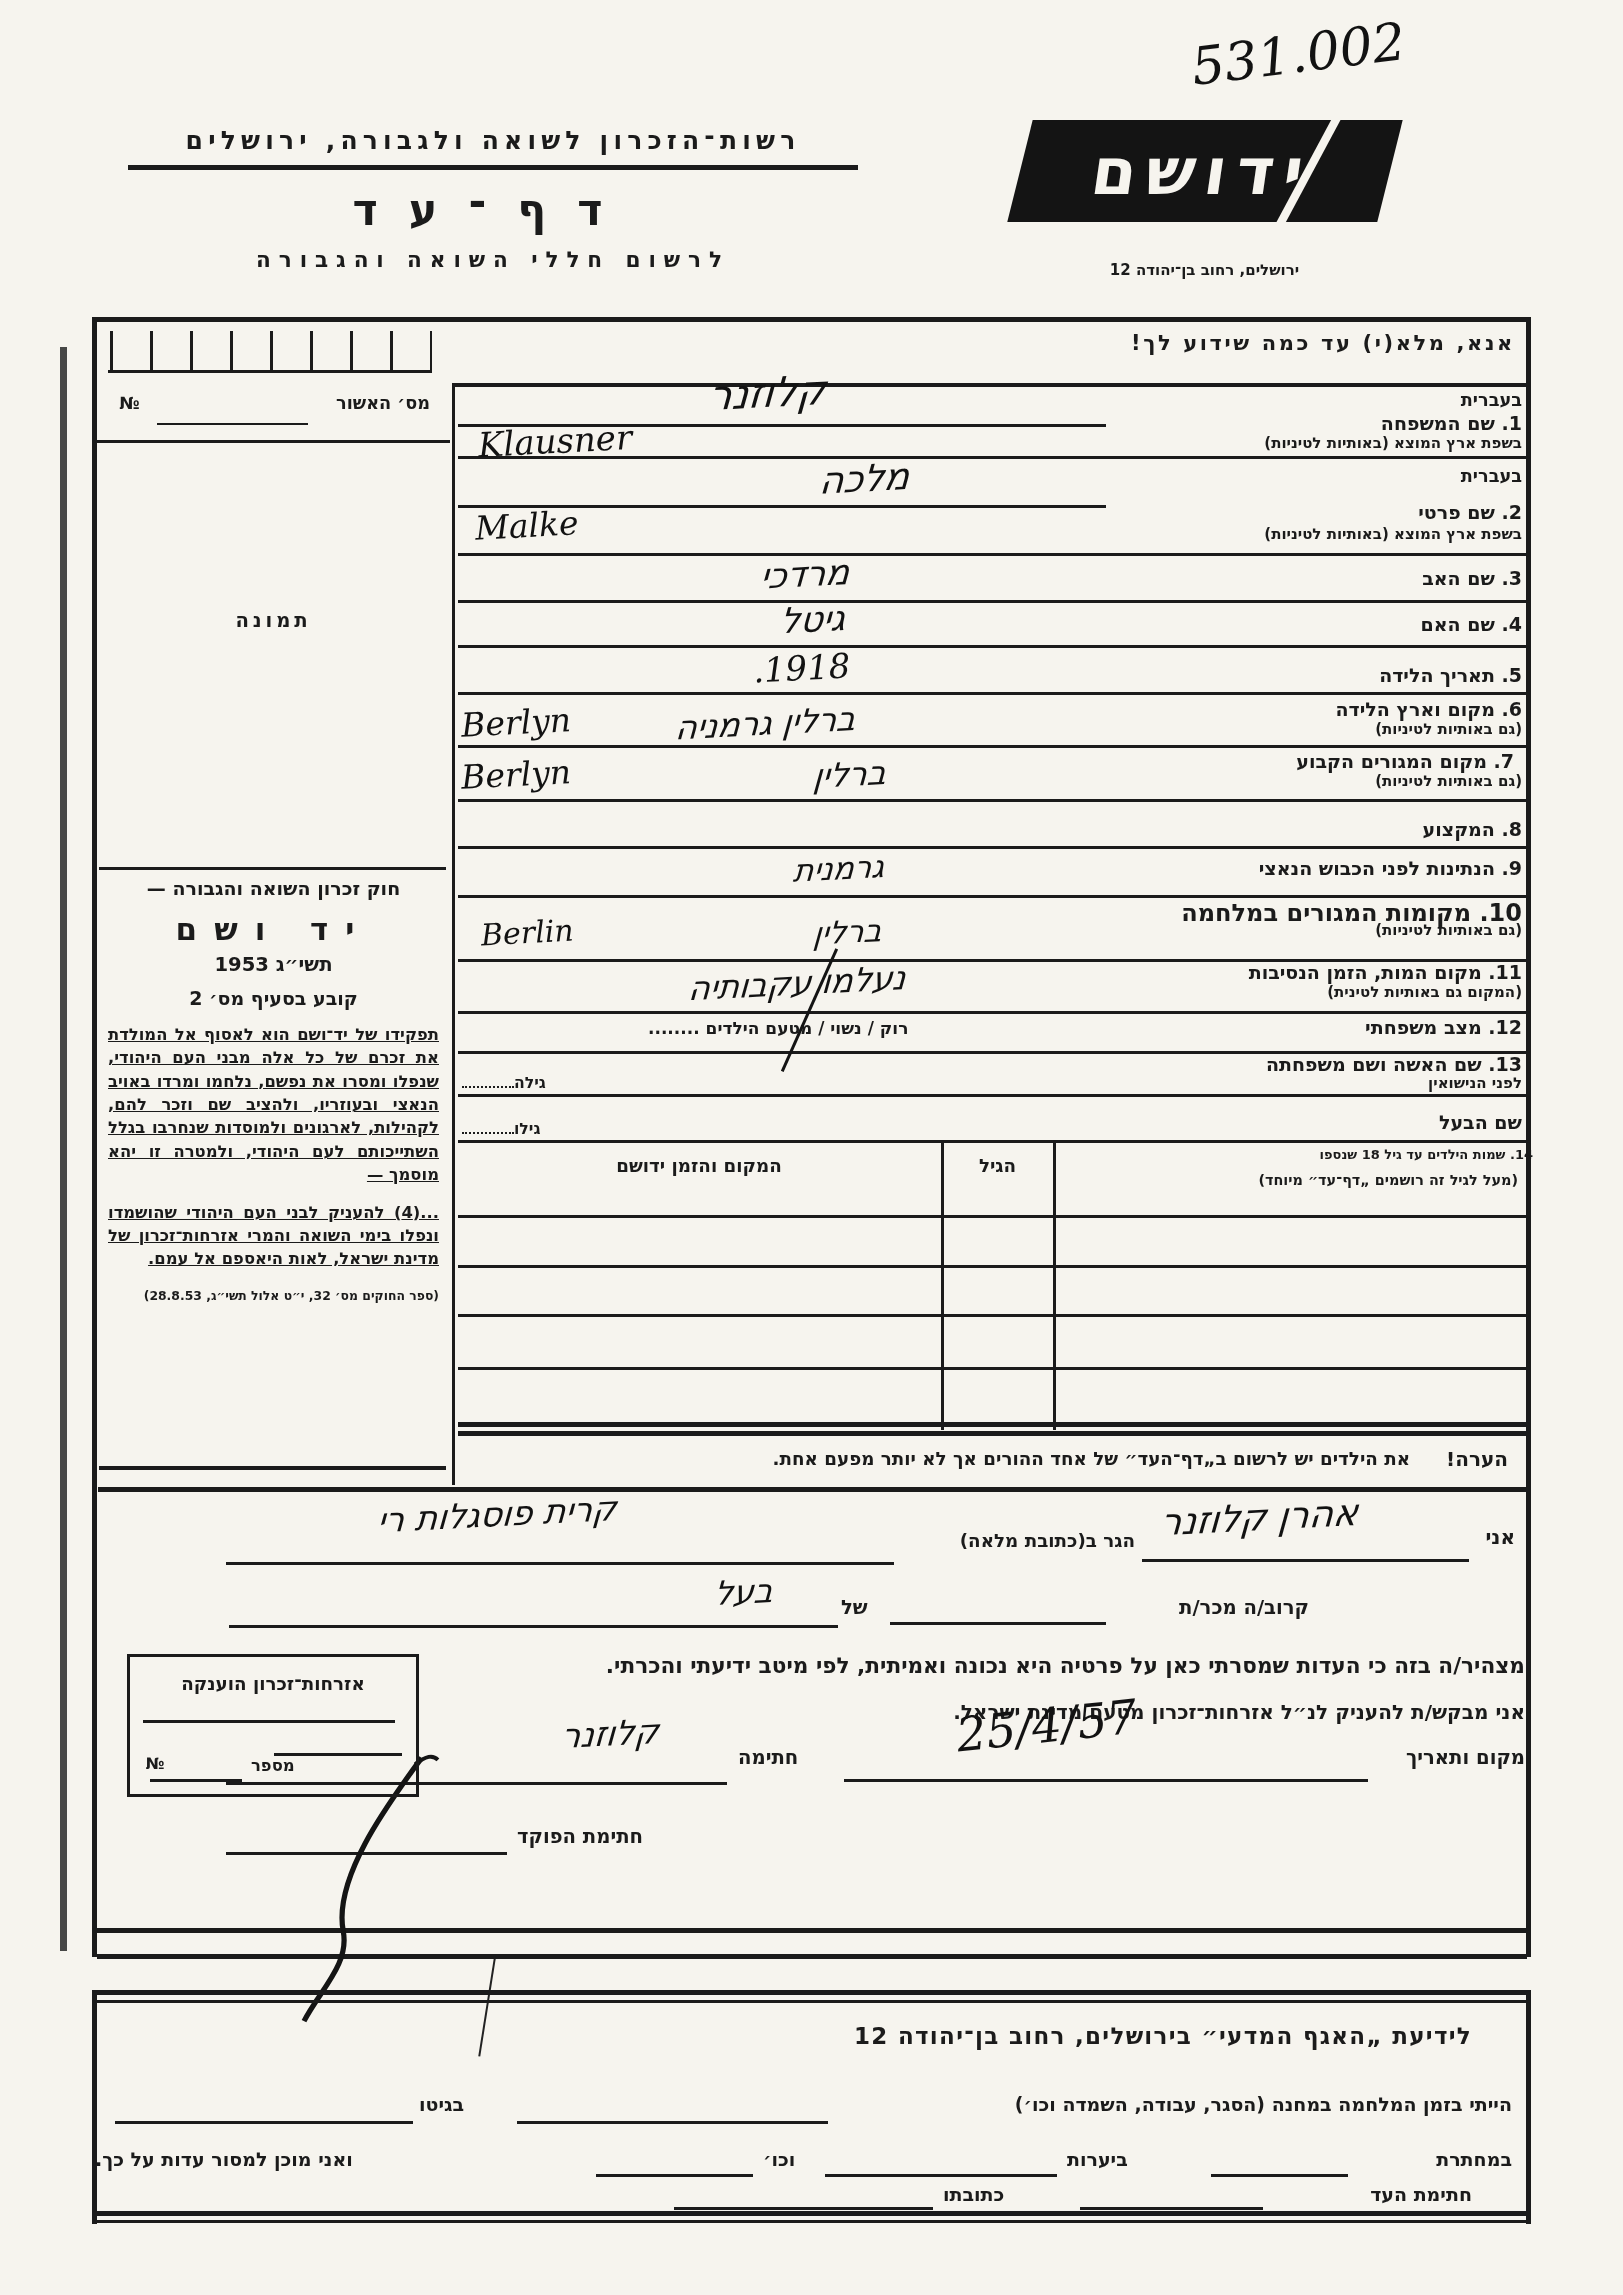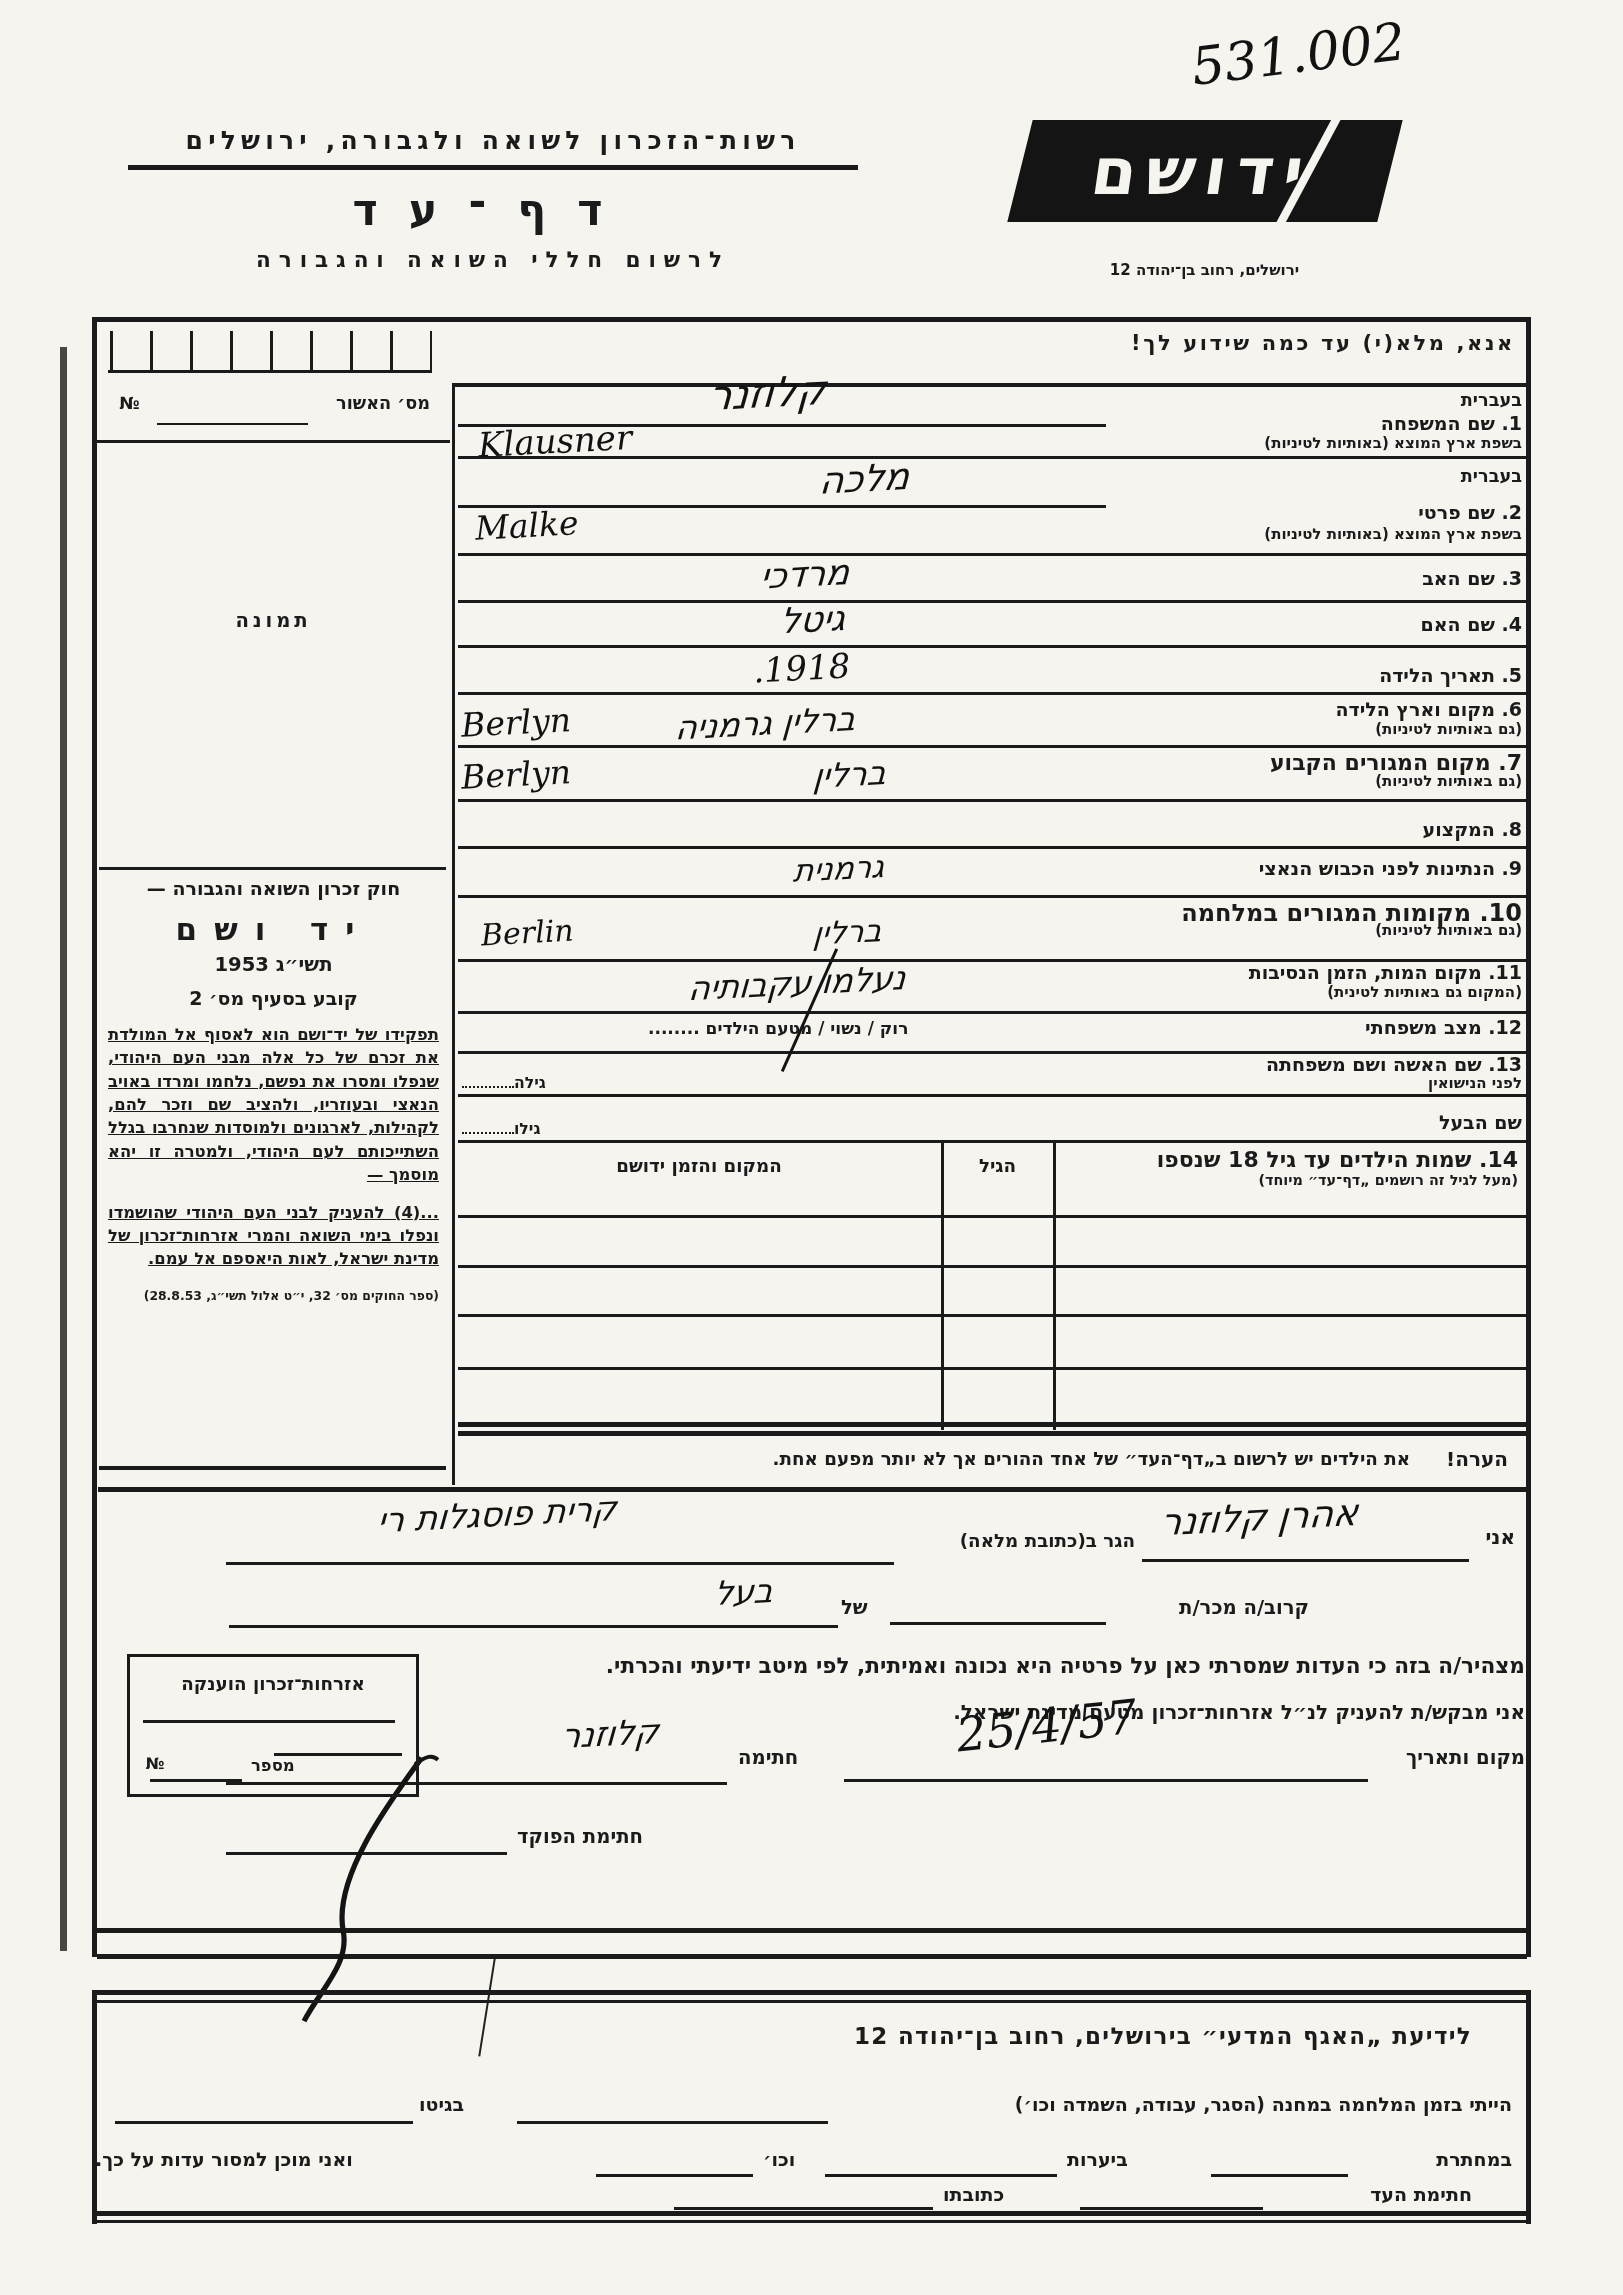--- a/index.html
+++ b/index.html
@@ -109,21 +109,21 @@
   <div class="lbl" style="right:101px;top:501px;font-size:19px;">2. שם פרטי</div>
   <div class="lbl" style="right:101px;top:526px;font-size:15px;">בשפת ארץ המוצא (באותיות לטיניות)</div>
 
   <div class="lbl" style="right:101px;top:567px;font-size:19px;">3. שם האב</div>
   <div class="lbl" style="right:101px;top:613px;font-size:19px;">4. שם האם</div>
   <div class="lbl" style="right:101px;top:664px;font-size:19px;">5. תאריך הלידה</div>
 
   <div class="lbl" style="right:101px;top:698px;font-size:19px;">6. מקום וארץ הלידה</div>
   <div class="lbl" style="right:101px;top:721px;font-size:15px;">(גם באותיות לטיניות)</div>
 
-  <div class="lbl" style="right:101px;top:750px;font-size:22px;">7. מקום המגורים הקבוע</div>
+  <div class="lbl" style="right:109px;top:750px;font-size:19px;">7. מקום המגורים הקבוע</div>
   <div class="lbl" style="right:101px;top:773px;font-size:15px;">(גם באותיות לטיניות)</div>
 
   <div class="lbl" style="right:101px;top:818px;font-size:19px;">8. המקצוע</div>
   <div class="lbl" style="right:101px;top:857px;font-size:19px;">9. הנתינות לפני הכבוש הנאצי</div>
 
   <div class="lbl" style="right:101px;top:899px;font-size:24px;">10. מקומות המגורים במלחמה</div>
   <div class="lbl" style="right:101px;top:922px;font-size:15px;">(גם באותיות לטיניות)</div>
 
   <div class="lbl" style="right:101px;top:961px;font-size:19px;">11. מקום המות, הזמן הנסיבות</div>
   <div class="lbl" style="right:101px;top:984px;font-size:15px;">(המקום גם באותיות לטינית)</div>
@@ -148,21 +148,21 @@
   <div class="hwl" style="left:753px;top:651px;font-size:34px;">1918.</div>
   <div class="hw" style="left:674px;top:702px;font-size:33px;">ברלין גרמניה</div>
   <div class="hwl" style="left:461px;top:706px;font-size:33px;">Berlyn</div>
   <div class="hw" style="left:812px;top:756px;font-size:33px;">ברלין</div>
   <div class="hwl" style="left:461px;top:758px;font-size:33px;">Berlyn</div>
   <div class="hw" style="left:792px;top:851px;font-size:31px;">גרמנית</div>
   <div class="hw" style="left:812px;top:915px;font-size:31px;">ברלין</div>
   <div class="hwl" style="left:481px;top:918px;font-size:30px;">Berlin</div>
   <div class="hw" style="left:687px;top:961px;font-size:33px;">נעלמו עקבותיה</div>
 
-  <div class="lbl" style="right:105px;top:1147px;width:452px;font-size:22px;white-space:normal;">14. שמות הילדים עד גיל 18 שנספו</div>
+  <div class="lbl" style="right:90px;top:1147px;width:452px;font-size:13px;white-space:normal;">14. שמות הילדים עד גיל 18 שנספו</div>
   <div class="lbl" style="right:105px;top:1172px;width:452px;font-size:14.4px;white-space:normal;">(מעל לגיל זה רושמים „דף־עד״ מיוחד)</div>
   <div class="lbl ctr" style="left:941px;top:1155px;width:113px;font-size:18.3px;">הגיל</div>
   <div class="lbl ctr" style="left:458px;top:1155px;width:482px;font-size:18.3px;">המקום והזמן ידושם</div>
 
   <div class="vrule" style="left:941px;top:1140px;height:290px;"></div>
   <div class="vrule" style="left:1053px;top:1140px;height:290px;"></div>
   <div class="rule" style="left:458px;top:1215px;width:1068px;height:2.6px;"></div>
   <div class="rule" style="left:458px;top:1265px;width:1068px;height:2.6px;"></div>
   <div class="rule" style="left:458px;top:1314px;width:1068px;height:2.6px;"></div>
   <div class="rule" style="left:458px;top:1367px;width:1068px;height:2.6px;"></div>

